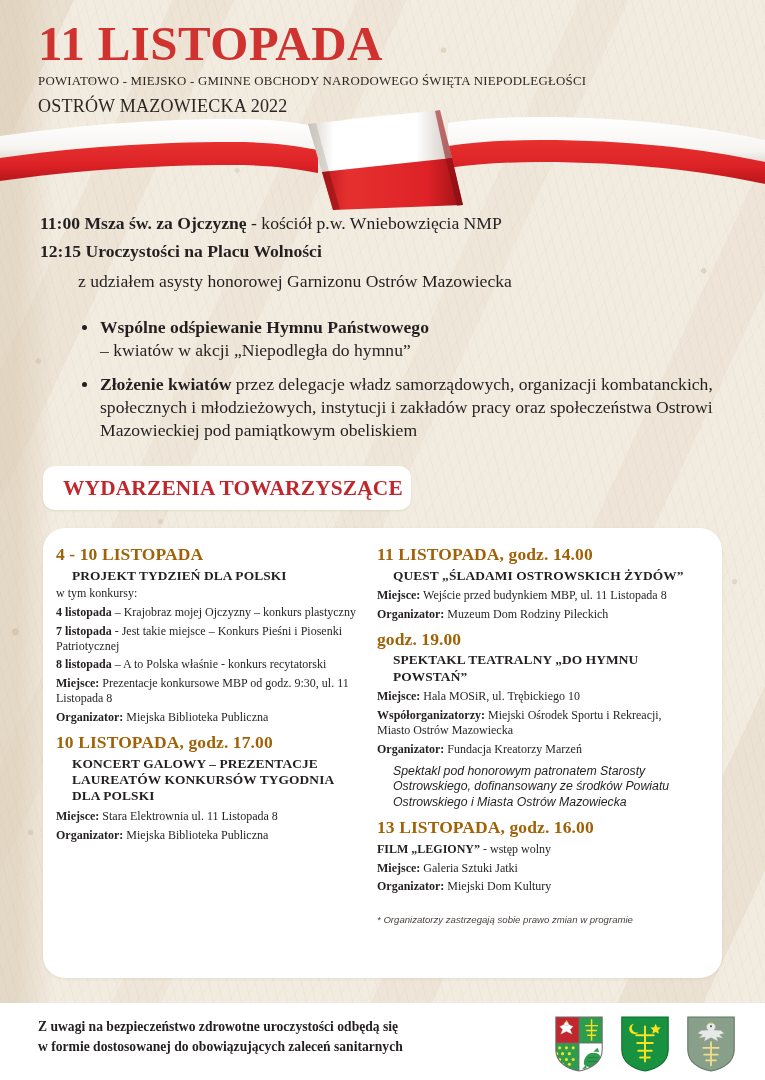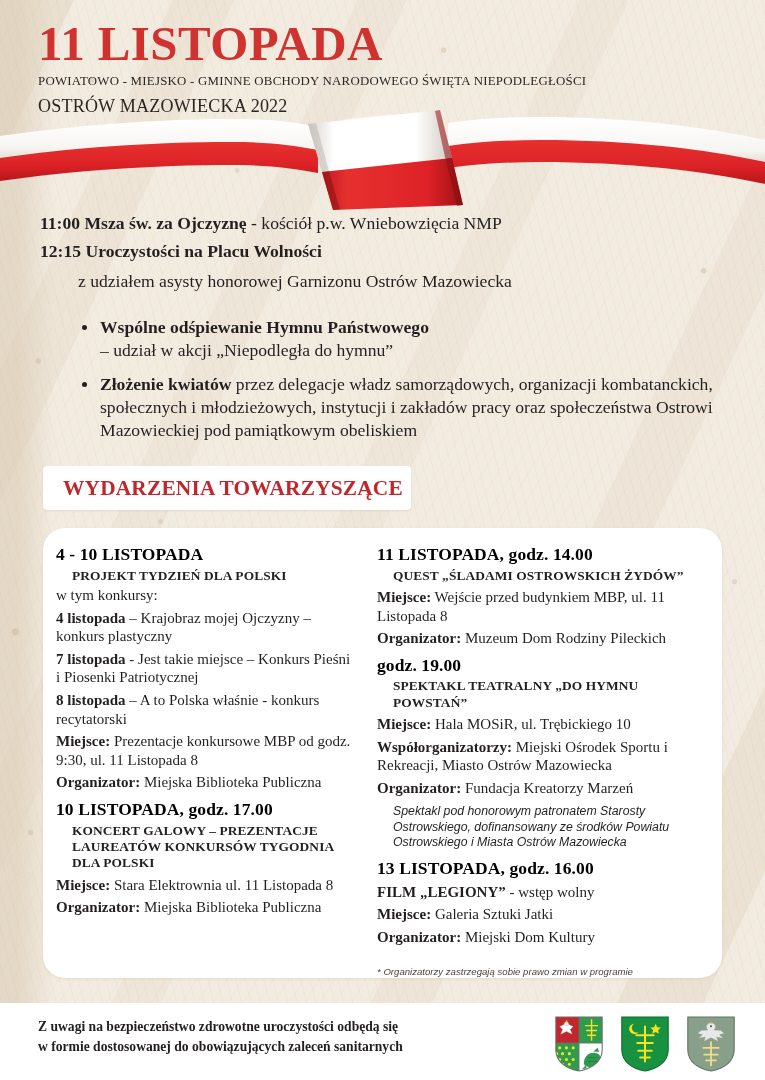--- a/index.html
+++ b/index.html
@@ -86,21 +86,21 @@
           font-family:"Liberation Serif", serif;font-size:17.6px;line-height:1.29;color:#231f20;}
   .bullet::before{
     content:"";position:absolute;left:4px;top:9px;width:5px;height:5px;border-radius:50%;
     background:#231f20;
   }
   .bullet b{font-weight:700;}
 
   
   .banner{
     position:absolute;left:43px;top:466px;width:368px;height:44px;
-    background:#fff;border-radius:4px;z-index:7;
+    background:#fff;border-radius:12px;z-index:7;
     box-shadow:0 1px 2px rgba(120,100,70,.12);
   }
   .banner span{
     position:absolute;left:20px;top:9px;
     font-family:"Liberation Serif", serif;font-weight:700;font-size:22px;
     letter-spacing:.2px;color:#c0272d;white-space:nowrap;
     transform:scaleX(.97);transform-origin:left center;
   }
 
   
@@ -108,30 +108,30 @@
     position:absolute;left:43px;top:528px;width:679px;height:450px;
     background:#fff;border-radius:22px;z-index:7;
     box-shadow:0 1px 3px rgba(120,100,70,.10);
   }
   .col{position:absolute;top:16px;}
   .col-left{left:13px;width:300px;}
   .col-right{left:334px;width:316px;}
 
   .ev-date{
     font-family:"Liberation Serif", serif;font-weight:700;
-    font-size:17.5px;color:#000000;margin:7px 0 3px 0;line-height:1.18;
+    font-size:17.5px;color:#a16207;margin:7px 0 3px 0;line-height:1.18;
     letter-spacing:.1px;
   }
   .ev-title{
     font-family:"Liberation Serif", serif;font-weight:700;
     font-size:13.4px;color:#231f20;line-height:1.22;margin:0 0 2px 16px;
     letter-spacing:.1px;
   }
   .ev-line{
-    font-family:"Liberation Serif", serif;font-size:15px;color:#231f20;
+    font-family:"Liberation Serif", serif;font-size:12px;color:#231f20;
     line-height:1.24;margin:4px 0 0 0;
   }
   .ev-line b{font-weight:700;}
   .ev-note{
     font-family:Liberation Sans, sans-serif;font-style:italic;font-size:12.3px;
     color:#231f20;line-height:1.26;margin:7px 0 0 16px;
   }
   .disclaimer{
     font-family:"Liberation Sans", sans-serif;font-style:italic;font-size:9.6px;
     color:#4a4440;margin-top:20px;
@@ -219,21 +219,21 @@
   <div class="programme">
     <div class="prog-line l1">
       <b>11:00 Msza św. za Ojczyznę</b><span> - kościół p.w. Wniebowzięcia NMP</span>
     </div>
     <div class="prog-line l2">12:15 Uroczystości na Placu Wolności</div>
     <div class="prog-line l3">z udziałem asysty honorowej Garnizonu Ostrów Mazowiecka</div>
 
     <div class="bullets">
       <div class="bullet">
         <b>Wspólne odśpiewanie Hymnu Państwowego</b><br>
-        <span>– udział w akcji „Niepodległa do hymnu”</span>
+        <span>– kwiatów w akcji „Niepodległa do hymnu”</span>
       </div>
       <div class="bullet">
         <b>Złożenie kwiatów</b><span> przez delegacje władz samorządowych, organizacji kombatanckich, społecznych i młodzieżowych, instytucji i zakładów pracy oraz społeczeństwa Ostrowi Mazowieckiej pod pamiątkowym obeliskiem</span>
       </div>
     </div>
   </div>
 
   <div class="banner">
     <span>WYDARZENIA TOWARZYSZĄCE</span>
   </div>

